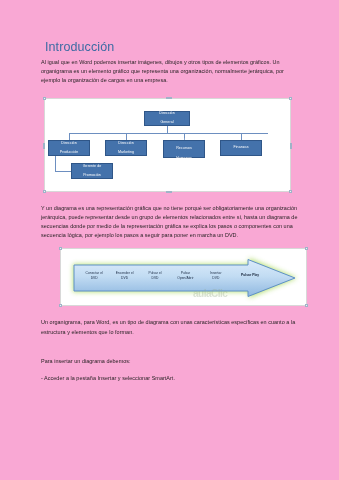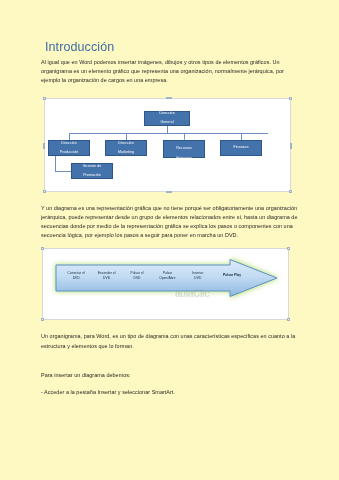--- a/index.html
+++ b/index.html
@@ -12,21 +12,21 @@
     height: 480px;
     overflow: hidden;
     font-family: "Liberation Sans", sans-serif;
     -webkit-font-smoothing: antialiased;
   }
 
   .page {
     position: relative;
     width: 339px;
     height: 480px;
-    background: #fef9c3;
+    background: #f9a8d4;
     box-sizing: border-box;
   }
 
   .content {
     position: absolute;
     left: 41px;
     top: 40px;
     width: 262px;
   }
 
@@ -110,22 +110,22 @@
   .org-node span { display: block; }
 
   .org-line {
     position: absolute;
     background: #6d8fc0;
   }
 
   
   #arrow-figure {
     width: 247px;
-    height: 72px;
-    margin-left: 1px;
+    height: 58px;
+    margin-left: 19px;
   }
   .arrow-wrap {
     position: absolute;
     left: 12px;
     top: 9px;
     width: 224px;
     height: 40px;
   }
   .arrow-glow {
     position: absolute;

